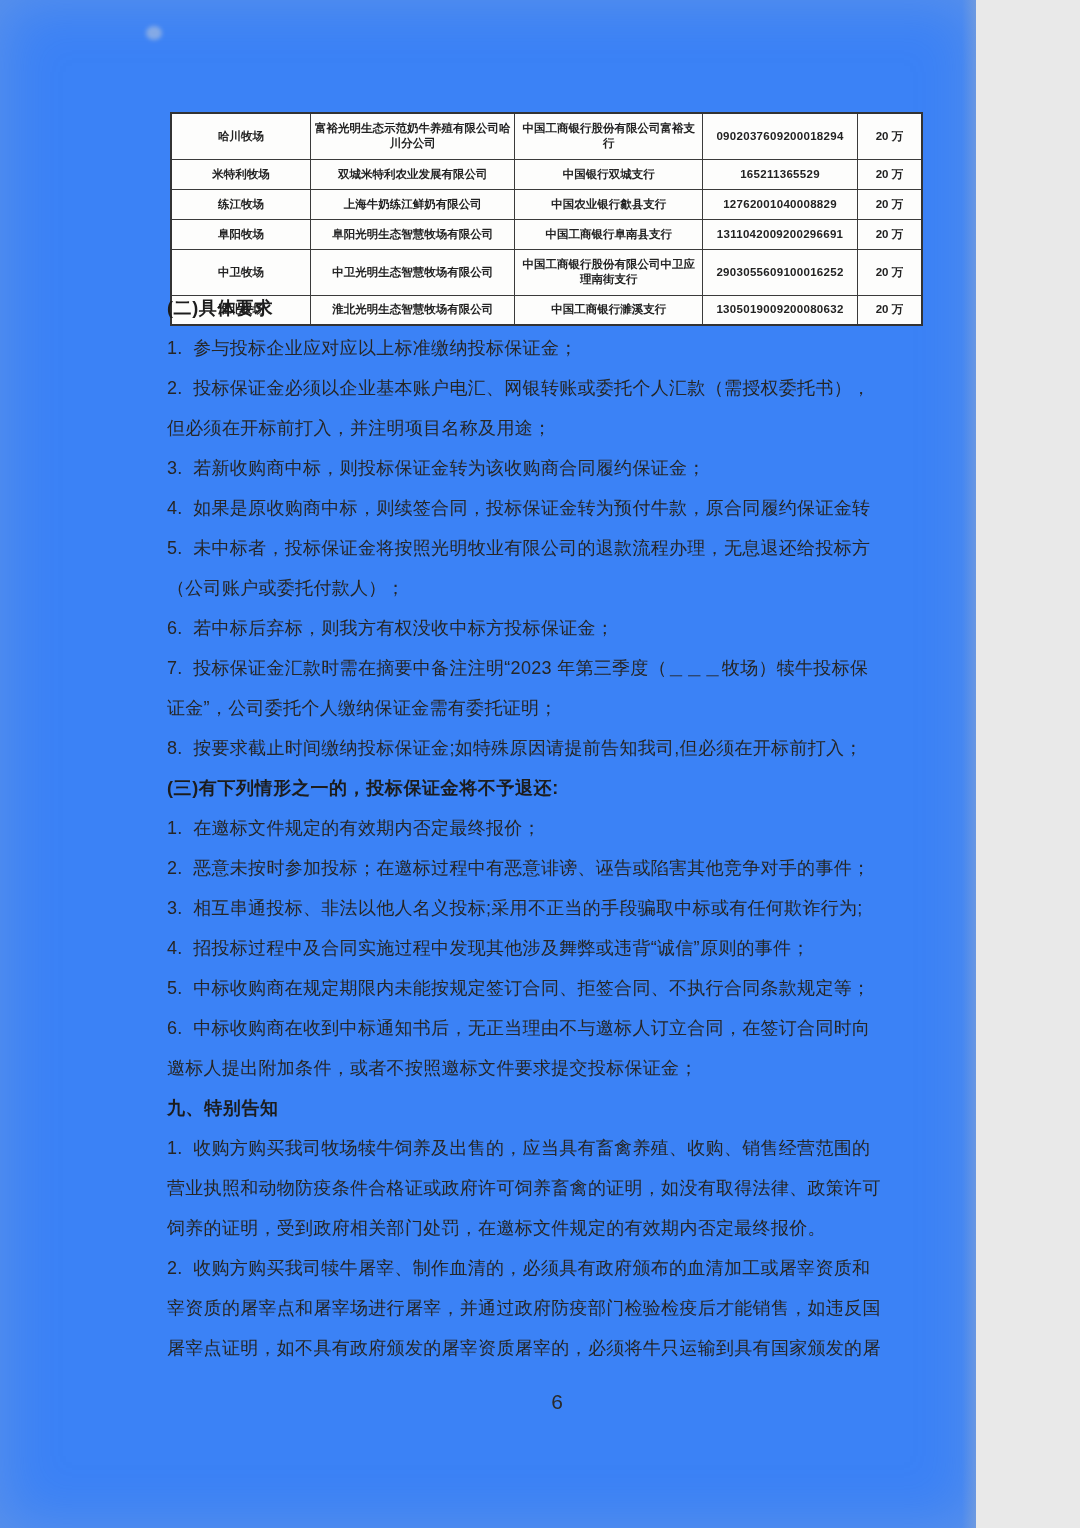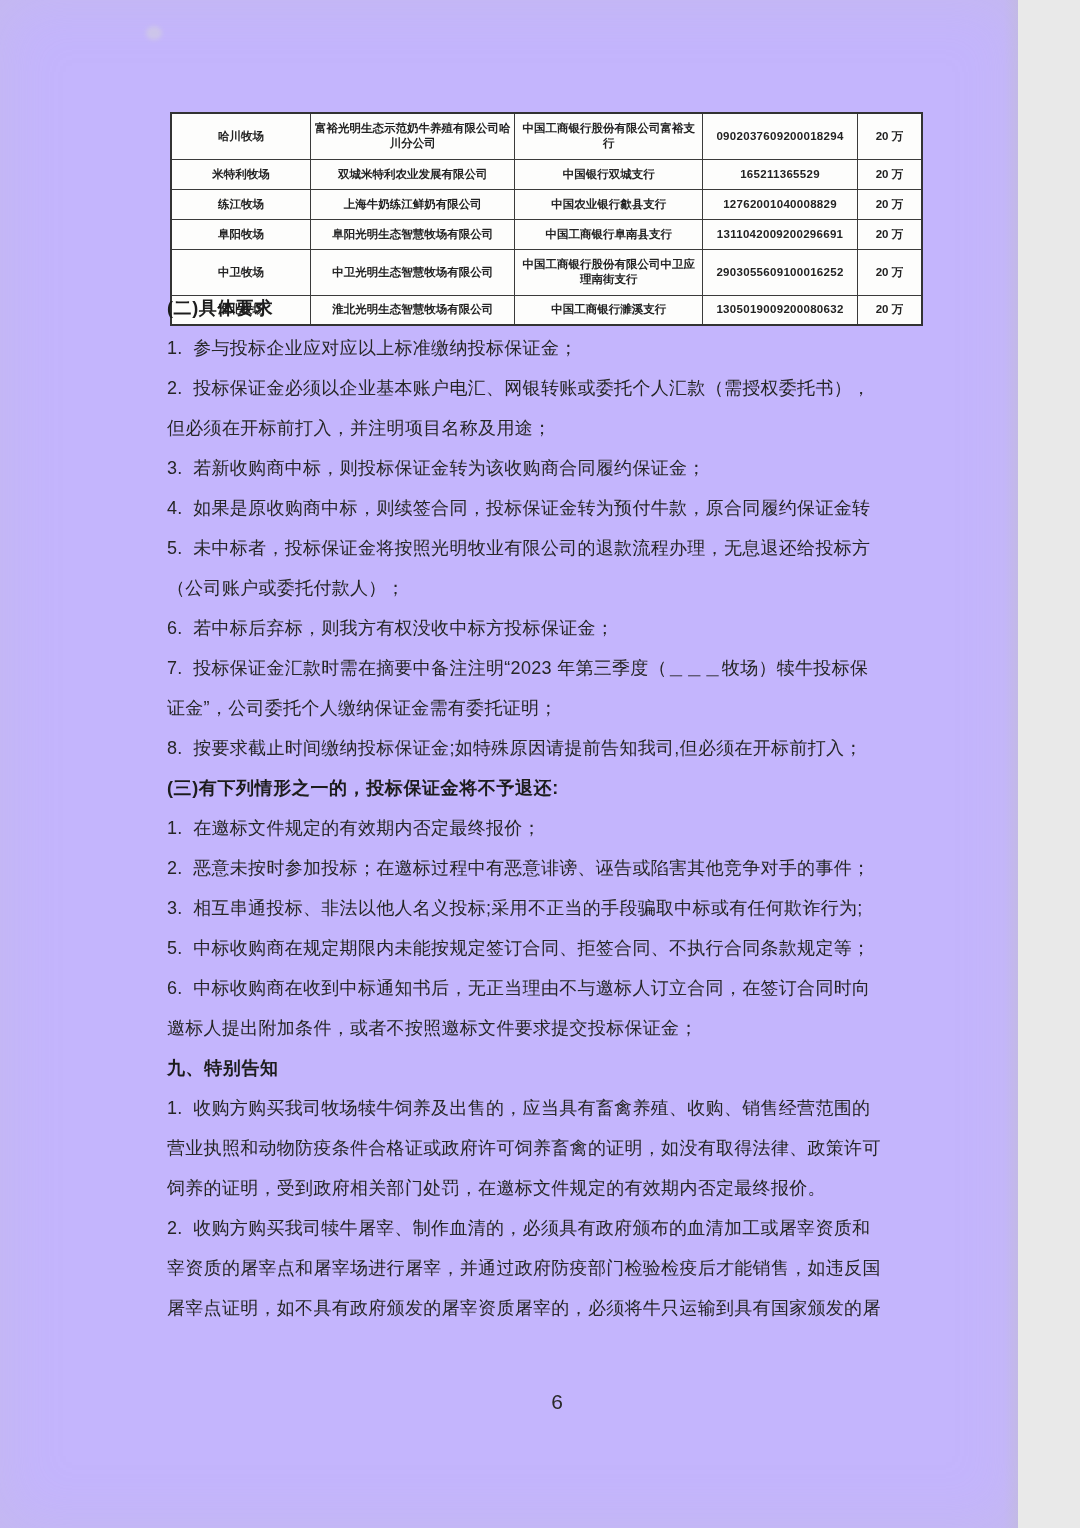--- a/index.html
+++ b/index.html
@@ -1,18 +1,18 @@
 <!DOCTYPE html>
 <html><head>
 <meta charset="utf-8">
 <style>
   html,body{margin:0;padding:0;}
   body{width:1080px;height:1528px;background:#e9e9e9;font-family:"Liberation Sans","DejaVu Sans",sans-serif;}
-  .page{position:relative;width:976px;height:1528px;background:#c4b5fd;overflow:hidden;
-        box-shadow:inset 0 0 60px rgba(200,200,195,.25);padding-left:42px;}
+  .page{position:relative;width:976px;height:1528px;background:#3b82f6;overflow:hidden;
+        box-shadow:inset 0 0 60px rgba(200,200,195,.25);}
 
   
   table.bank-table{position:absolute;left:170px;top:112px;width:753px;border-collapse:collapse;
         table-layout:fixed;background:#fdfdfc;}
   table.bank-table td{border:1.5px solid #3b3b3b;text-align:center;vertical-align:middle;
         padding:1px 3px;color:#222;font-weight:600;font-size:11.5px;line-height:15px;
         overflow:hidden;}
   table.bank-table{border:2px solid #333;}
   tr.rt{height:46px;}
   tr.rn{height:30px;}
@@ -112,20 +112,21 @@
     <div class="ln">5.  未中标者，投标保证金将按照光明牧业有限公司的退款流程办理，无息退还给投标方</div>
     <div class="ln">（公司账户或委托付款人）；</div>
     <div class="ln">6.  若中标后弃标，则我方有权没收中标方投标保证金；</div>
     <div class="ln">7.  投标保证金汇款时需在摘要中备注注明“2023 年第三季度（＿＿＿牧场）犊牛投标保</div>
     <div class="ln">证金”，公司委托个人缴纳保证金需有委托证明；</div>
     <div class="ln">8.  按要求截止时间缴纳投标保证金;如特殊原因请提前告知我司,但必须在开标前打入；</div>
     <div class="ln h">(三)有下列情形之一的，投标保证金将不予退还:</div>
     <div class="ln">1.  在邀标文件规定的有效期内否定最终报价；</div>
     <div class="ln">2.  恶意未按时参加投标；在邀标过程中有恶意诽谤、诬告或陷害其他竞争对手的事件；</div>
     <div class="ln">3.  相互串通投标、非法以他人名义投标;采用不正当的手段骗取中标或有任何欺诈行为;</div>
+    <div class="ln">4.  招投标过程中及合同实施过程中发现其他涉及舞弊或违背“诚信”原则的事件；</div>
     <div class="ln">5.  中标收购商在规定期限内未能按规定签订合同、拒签合同、不执行合同条款规定等；</div>
     <div class="ln">6.  中标收购商在收到中标通知书后，无正当理由不与邀标人订立合同，在签订合同时向</div>
     <div class="ln">邀标人提出附加条件，或者不按照邀标文件要求提交投标保证金；</div>
     <div class="ln h">九、特别告知</div>
     <div class="ln">1.  收购方购买我司牧场犊牛饲养及出售的，应当具有畜禽养殖、收购、销售经营范围的</div>
     <div class="ln">营业执照和动物防疫条件合格证或政府许可饲养畜禽的证明，如没有取得法律、政策许可</div>
     <div class="ln">饲养的证明，受到政府相关部门处罚，在邀标文件规定的有效期内否定最终报价。</div>
     <div class="ln">2.  收购方购买我司犊牛屠宰、制作血清的，必须具有政府颁布的血清加工或屠宰资质和</div>
     <div class="ln">宰资质的屠宰点和屠宰场进行屠宰，并通过政府防疫部门检验检疫后才能销售，如违反国</div>
     <div class="ln">屠宰点证明，如不具有政府颁发的屠宰资质屠宰的，必须将牛只运输到具有国家颁发的屠</div>

